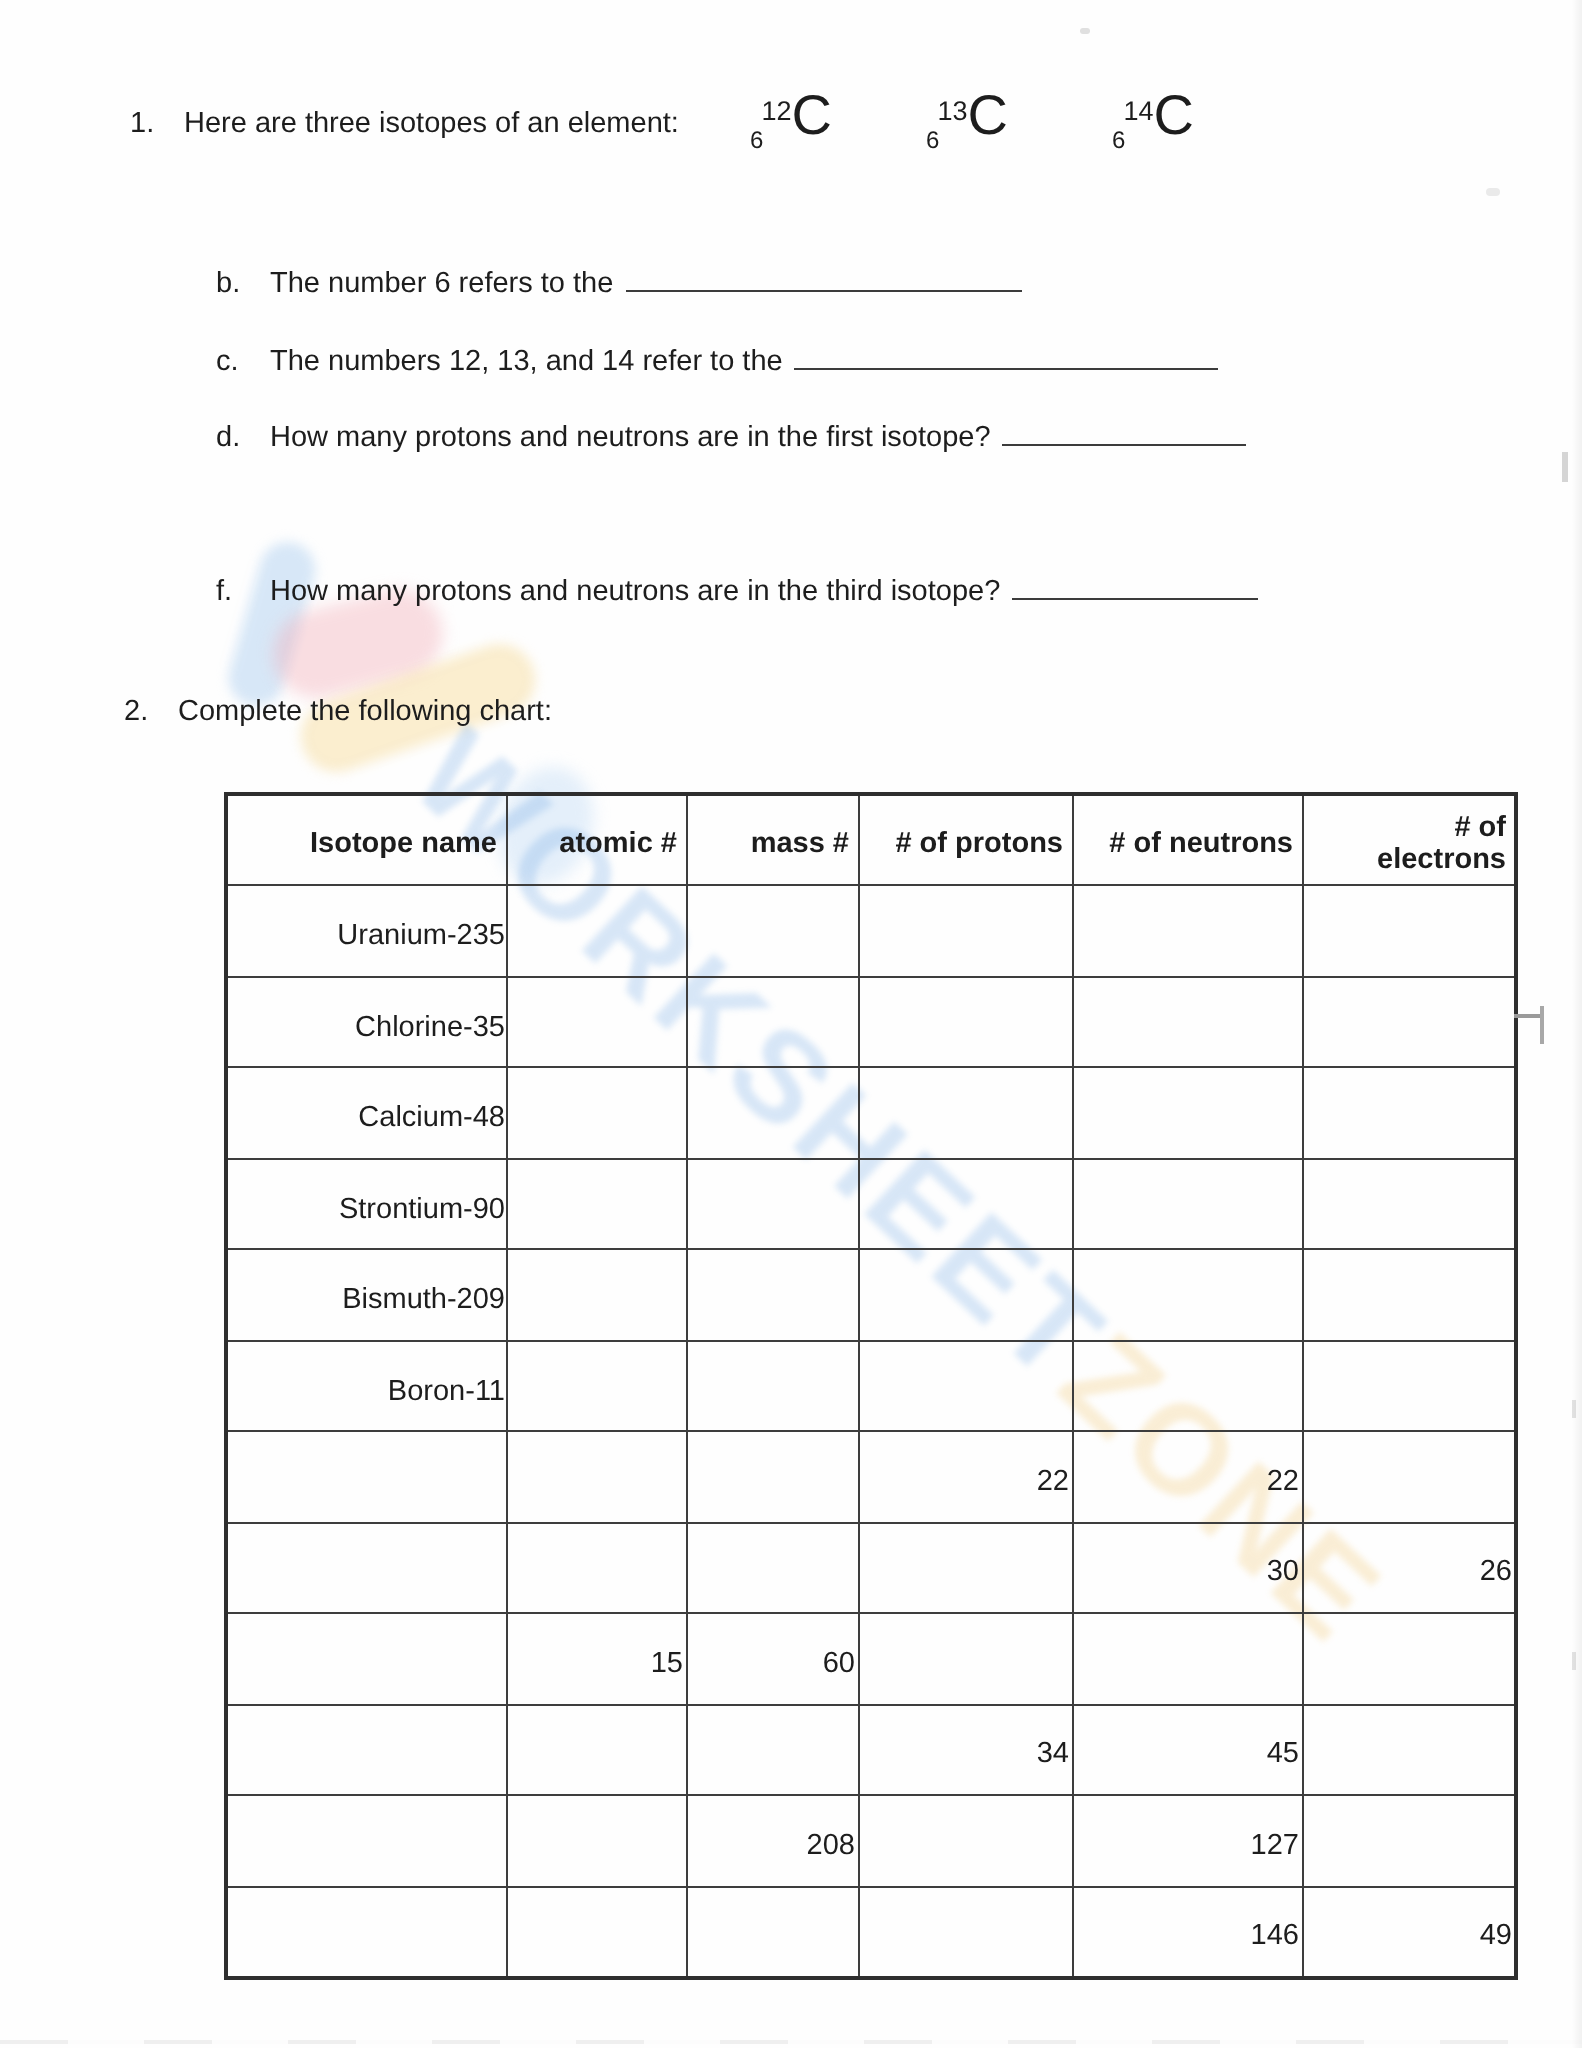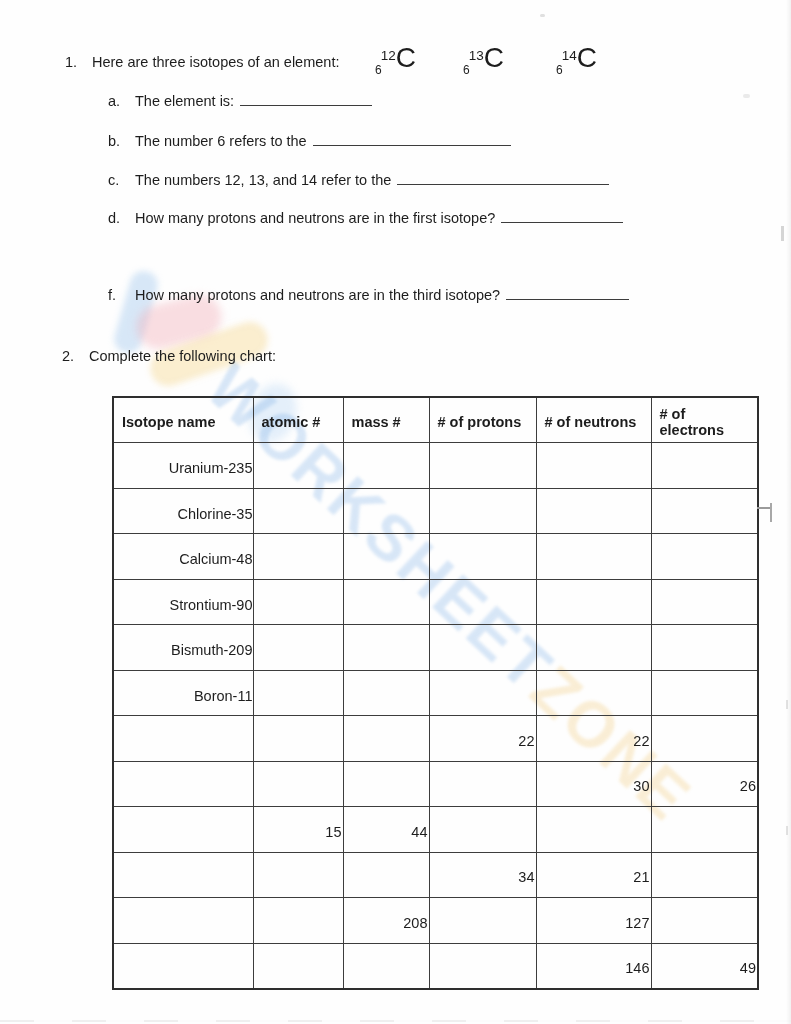--- a/index.html
+++ b/index.html
@@ -58,21 +58,21 @@
     border:2px solid #2e2e2e;
     background:transparent;
   }
   .iso-table th,.iso-table td{
     border:1.4px solid #3d3d3d;
     vertical-align:middle;
     background:transparent;
   }
   .iso-table th{
     height:40px;font-size:14.5px;font-weight:bold;
-    text-align:left;padding:4px 4px 0 8px;
+    text-align:right;padding:4px 4px 0 8px;
   }
   .iso-table td{height:37.5px;font-size:14.5px;}
   .iso-table td.name-col{text-align:right;padding:6px 0 0 8px;}
   .iso-table td.num-col{text-align:right;padding-top:6px;}
   .col-name{width:140px;}
   .col-atomic{width:90px;}
   .col-mass{width:86px;}
   .col-protons{width:107px;}
   .col-neutrons{width:115px;}
   .col-electrons{width:107px;}
@@ -104,23 +104,20 @@
   <div class="wm-text"><span class="wm-part-blue">WORKSHEET</span><span class="wm-part-orange">ZONE</span></div>
 
   <div class="q-line q1-line">
     <span class="q-num">1.</span><span>Here are three isotopes of an element:</span>
   </div>
 
   <span class="nuclide nuc-1"><span class="nsub">6</span><span class="nsup">12</span><span class="nsym">C</span></span>
   <span class="nuclide nuc-2"><span class="nsub">6</span><span class="nsup">13</span><span class="nsym">C</span></span>
   <span class="nuclide nuc-3"><span class="nsub">6</span><span class="nsup">14</span><span class="nsym">C</span></span>
 
-  <div class="subq" style="top:92px">
-    <span class="sq-letter">a.</span><span>The element is:</span><span class="blank" style="width:132px"></span>
-  </div>
   <div class="subq" style="top:132px">
     <span class="sq-letter">b.</span><span>The number 6 refers to the</span><span class="blank" style="width:198px"></span>
   </div>
   <div class="subq" style="top:171px">
     <span class="sq-letter">c.</span><span>The numbers 12, 13, and 14 refer to the</span><span class="blank" style="width:212px"></span>
   </div>
   <div class="subq" style="top:209px">
     <span class="sq-letter">d.</span><span>How many protons and neutrons are in the first isotope?</span><span class="blank" style="width:122px"></span>
   </div>
   <div class="subq" style="top:286px">
@@ -211,31 +208,31 @@
           <td class="name-col"></td>
           <td class="num-col"></td>
           <td class="num-col"></td>
           <td class="num-col"></td>
           <td class="num-col">30</td>
           <td class="num-col">26</td>
         </tr>
         <tr>
           <td class="name-col"></td>
           <td class="num-col">15</td>
-          <td class="num-col">44</td>
+          <td class="num-col">60</td>
           <td class="num-col"></td>
           <td class="num-col"></td>
           <td class="num-col"></td>
         </tr>
         <tr>
           <td class="name-col"></td>
           <td class="num-col"></td>
           <td class="num-col"></td>
           <td class="num-col">34</td>
-          <td class="num-col">21</td>
+          <td class="num-col">45</td>
           <td class="num-col"></td>
         </tr>
         <tr>
           <td class="name-col"></td>
           <td class="num-col"></td>
           <td class="num-col">208</td>
           <td class="num-col"></td>
           <td class="num-col">127</td>
           <td class="num-col"></td>
         </tr>

